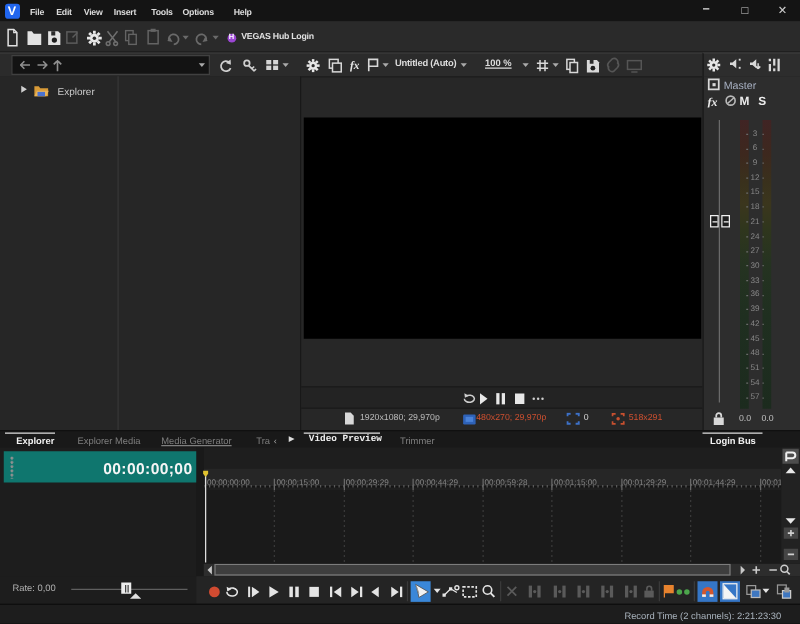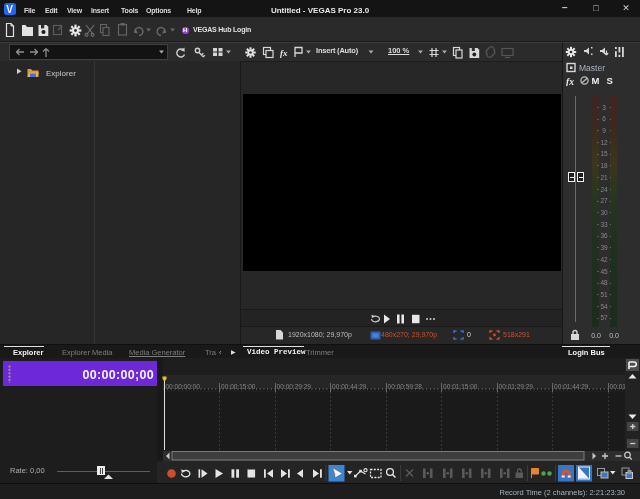--- a/index.html
+++ b/index.html
@@ -36,21 +36,21 @@
 #meterlabels div{position:absolute;width:14px;text-align:center;color:#888888;font-size:6.5px;background:linear-gradient(#6a6a6a,#6a6a6a) 0 55%/1.5px 1px no-repeat,linear-gradient(#6a6a6a,#6a6a6a) 100% 55%/1.5px 1px no-repeat;}
 .meter{top:35px;width:7px;height:231px;background:linear-gradient(to bottom,#402424 0%,#3d281e 12%,#39311c 22%,#3b361d 29%,#2f361d 38%,#253321 50%,#1f2f20 68%,#1c2b1e 100%);}
 
 #tabrow{left:0;top:344px;width:640px;height:14px;background:#191919;border-top:1px solid #101010;}
 .tab{top:1px;height:13px;line-height:13px;font-size:7.5px;color:#7f7f7f;}
 .tabactive{color:#f2f2f2;font-weight:bold;}
 .tabline{top:1px;height:1px;background:#dedede;}
 
 #timeline{left:0;top:358px;width:640px;height:125px;background:#191919;}
 #tlleft{left:0;top:0;width:157px;height:125px;background:#1d1d1d;}
-#timebox{left:3px;top:3px;width:154px;height:25px;background:#6d28d9;}
+#timebox{left:3px;top:3px;width:154px;height:25px;background:#0f766e;}
 #bigtime{right:3px;top:6.5px;color:#f5f5f5;font-size:12.5px;font-weight:bold;letter-spacing:0.3px;}
 #tlruler{left:163px;top:0px;width:462px;height:34px;background:#1e1e1e;overflow:hidden;}
 #rulerstrip{left:0px;top:17px;width:462px;height:15px;background:#262626;border-bottom:1px solid #111;}
 .rlab{top:3px;color:#858585;font-size:6.5px;white-space:nowrap;}
 #tltracks{left:163px;top:34px;width:462px;height:59px;background:#1a1a1a;}
 .vdash{top:0px;width:1px;height:58px;background-image:linear-gradient(to bottom,#383838 50%,transparent 50%);background-size:1px 4px;}
 #playhead{left:163.5px;top:19px;width:1px;height:73px;background:#dedede;}
 #hscroll{left:163px;top:93px;width:477px;height:10px;background:#2d2d2d;}
 #tltransport{left:157px;top:103px;width:483px;height:22px;background:#242424;}
 #vscrollcol{left:625px;top:0px;width:15px;height:93px;background:#222222;}
@@ -64,21 +64,20 @@
 
   <div class="abs" id="titlebar"></div>
   <div class="abs" id="vlogo">V</div>
   <div class="abs menu" style="left:24px;">File</div>
   <div class="abs menu" style="left:45px;">Edit</div>
   <div class="abs menu" style="left:67px;">View</div>
   <div class="abs menu" style="left:91px;">Insert</div>
   <div class="abs menu" style="left:121px;">Tools</div>
   <div class="abs menu" style="left:146px;">Options</div>
   <div class="abs menu" style="left:187px;">Help</div>
-  <div class="abs" id="wtitle">Untitled - VEGAS Pro 23.0</div>
   <div class="abs winbtn" style="left:550px;">−</div>
   <div class="abs winbtn" style="left:581px;font-size:9px;">□</div>
   <div class="abs winbtn" style="left:611px;font-size:9px;font-weight:normal;">✕</div>
 
   <div class="abs" id="toolbar2"></div>
   <svg class="abs" style="left:0;top:18.5px;" width="640" height="22">
 
     <path d="M6.5,4.5 h4.5 l2.5,2.5 v10.5 h-7 z" fill="none" stroke="#e2e2e2" stroke-width="1.2"></path>
     <path d="M11,4.5 v2.5 h2.5" fill="none" stroke="#e2e2e2" stroke-width="1"></path>
 
@@ -186,21 +185,21 @@
     <rect x="471.8" y="5" width="3" height="3" fill="#2b2b2b"></rect>
     <circle cx="474.3" cy="11.5" r="1.9" fill="#1e1e1e"></circle>
 
     <g stroke="#555" stroke-width="1.3" fill="none">
       <path d="M487,11 a3,3 0 0 1 0,-4 l3,-3 a3,3 0 0 1 4,4"></path>
       <path d="M494,7 a3,3 0 0 1 0,4 l-3,3 a3,3 0 0 1 -4,-4"></path>
     </g>
     <rect x="502" y="5.5" width="11" height="7" fill="none" stroke="#555" stroke-width="1.2"></rect>
     <path d="M505,14.5 h5" stroke="#555" stroke-width="1.2"></path>
   </svg>
-  <div class="abs" style="left:316px;top:45.5px;color:#dcdcdc;font-size:7.5px;font-weight:bold;letter-spacing:-0.2px;">Insert (Auto)</div>
+  <div class="abs" style="left:316px;top:45.5px;color:#dcdcdc;font-size:7.5px;font-weight:bold;letter-spacing:-0.2px;">Untitled (Auto)</div>
   <div class="abs" style="left:388px;top:45.5px;color:#dcdcdc;font-size:7.5px;font-weight:bold;text-decoration:underline;">100 %</div>
 
   <div class="abs" id="explorer">
     <div class="abs" id="exptree"></div>
     <svg class="abs" style="left:0;top:0;" width="95" height="30">
       <path d="M17,7.5 l4.5,2.8 l-4.5,2.8 z" fill="#cfcfcf"></path>
       <path d="M27.5,8 h3.5 l1.2,1.5 h6.3 v6.5 h-11 z" fill="#d89b38"></path>
       <path d="M27.5,16 l2,-4.5 h9.5 l-2,4.5 z" fill="#e8b45a"></path>
       <rect x="30" y="12.5" width="6" height="3.5" fill="#4a72cf"></rect>
     </svg>
@@ -333,21 +332,21 @@
   <div class="abs" id="tabrow">
     <div class="abs tabline" style="left:4px;width:40px;"></div>
     <div class="abs tab tabactive" style="left:13px;">Explorer</div>
     <div class="abs tab" style="left:62px;">Explorer Media</div>
     <div class="abs tab" style="left:129px;text-decoration:underline;">Media Generator</div>
     <div class="abs tab" style="left:205px;">Tra</div>
     <div class="abs tab" style="left:219px;color:#aaa;">‹</div>
     <div class="abs tab" style="left:231px;color:#ddd;font-size:6px;">▶</div>
     <div class="abs tabline" style="left:243px;width:61px;"></div>
     <div class="abs tab tabactive" style="left:247px;font-family:Liberation Mono, monospace;">Video Preview</div>
-    <div class="abs tab" style="left:306px;">Trimmer</div>
+    <div class="abs tab" style="left:320px;">Trimmer</div>
     <div class="abs tabline" style="left:562px;width:48px;"></div>
     <div class="abs tab tabactive" style="left:568px;">Login Bus</div>
   </div>
 
   <div class="abs" id="timeline">
     <div class="abs" id="tlleft"></div>
     <div class="abs" id="timebox">
       <div class="abs" style="left:5px;top:4px;width:3px;height:18px;background-image:radial-gradient(circle at 1.5px 1.5px,#909090 0.9px,transparent 1.4px);background-size:3px 3.4px;"></div>
       <span class="abs" id="bigtime">00:00:00;00</span>
     </div>

